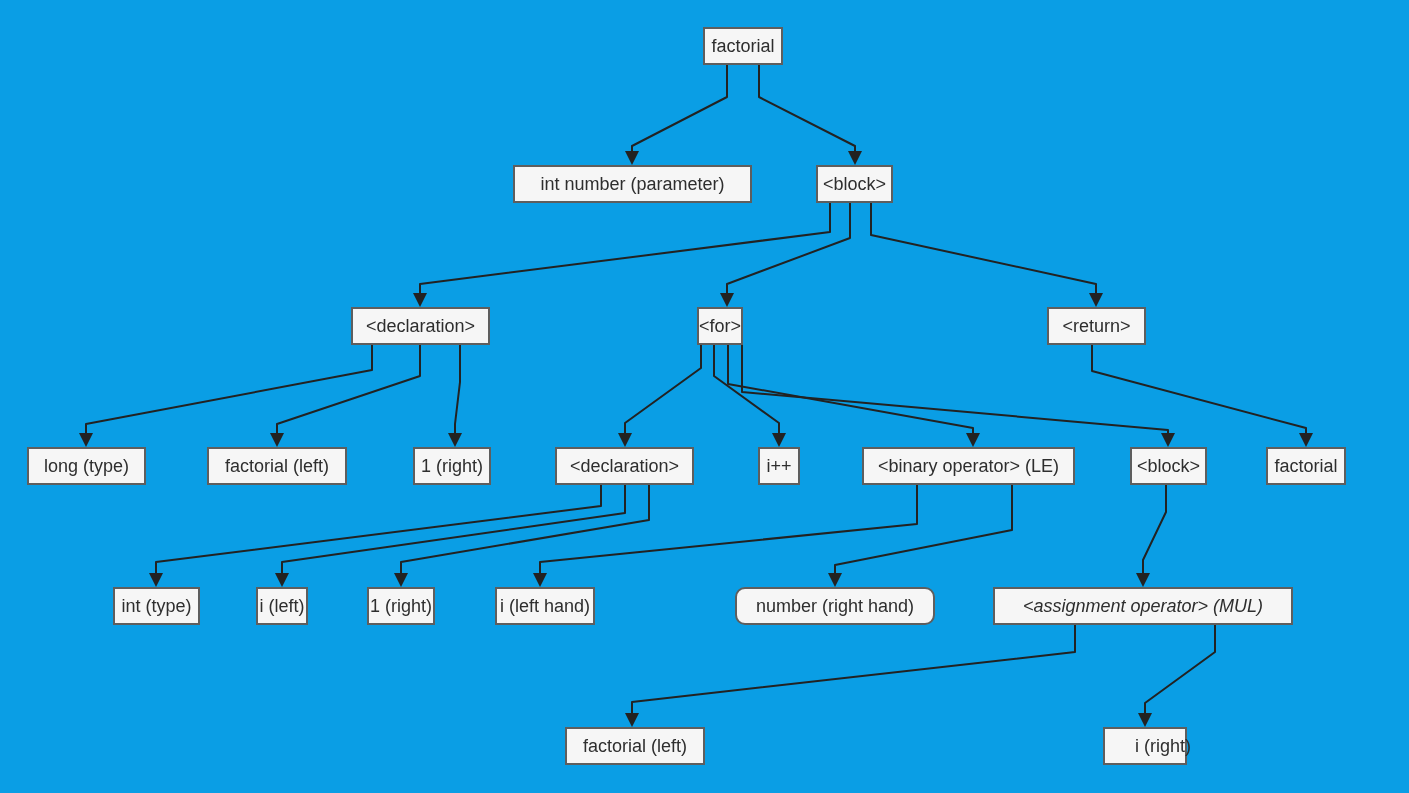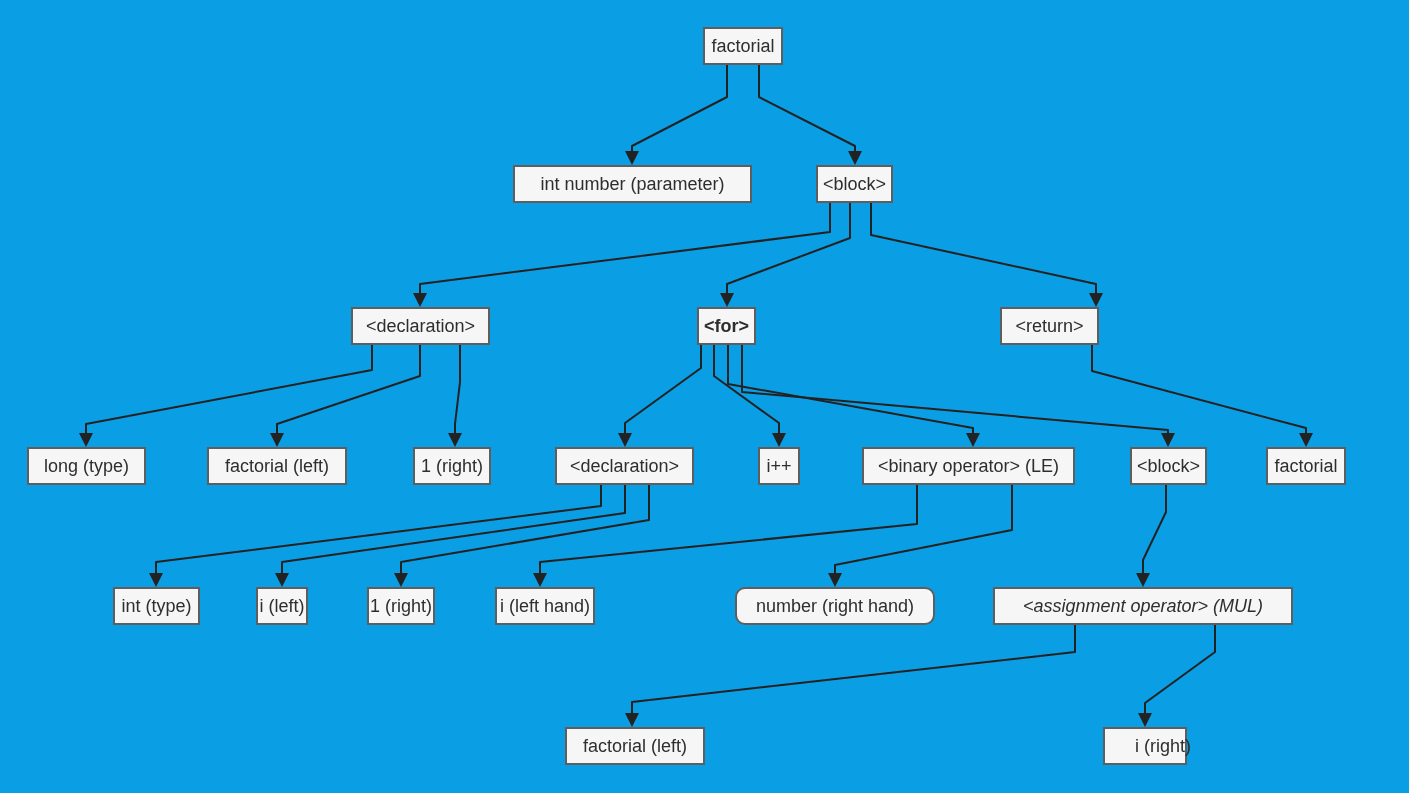--- a/index.html
+++ b/index.html
@@ -79,24 +79,24 @@
       </div>
       <div class="node" style="left: 513px; top: 165px; width: 239px; height: 38px;">
         <span>int number (parameter)</span>
       </div>
       <div class="node" style="left: 816px; top: 165px; width: 77px; height: 38px;">
         <span>&lt;block&gt;</span>
       </div>
       <div class="node" style="left: 351px; top: 307px; width: 139px; height: 38px;">
         <span>&lt;declaration&gt;</span>
       </div>
-      <div class="node" style="left: 697px; top: 307px; width: 59px; height: 38px; font-weight: bold;">
+      <div class="node" style="left: 697px; top: 307px; width: 46px; height: 38px;">
         <span>&lt;for&gt;</span>
       </div>
-      <div class="node" style="left: 1000px; top: 307px; width: 99px; height: 38px;">
+      <div class="node" style="left: 1047px; top: 307px; width: 99px; height: 38px;">
         <span>&lt;return&gt;</span>
       </div>
       <div class="node" style="left: 27px; top: 447px; width: 119px; height: 38px;">
         <span>long (type)</span>
       </div>
       <div class="node" style="left: 207px; top: 447px; width: 140px; height: 38px;">
         <span>factorial (left)</span>
       </div>
       <div class="node" style="left: 413px; top: 447px; width: 78px; height: 38px;">
         <span>1 (right)</span>

